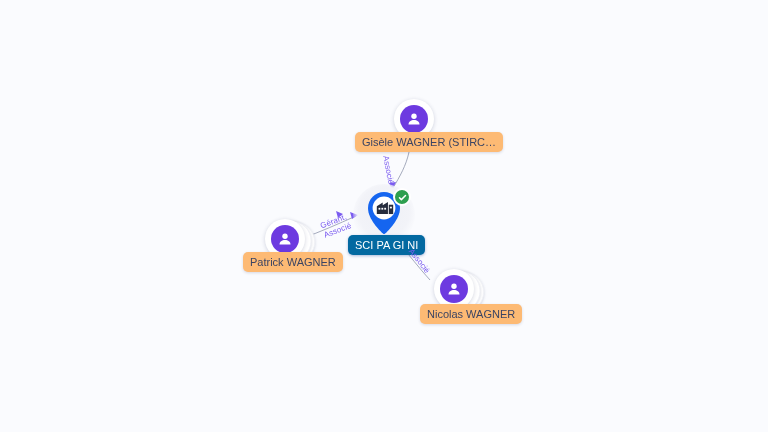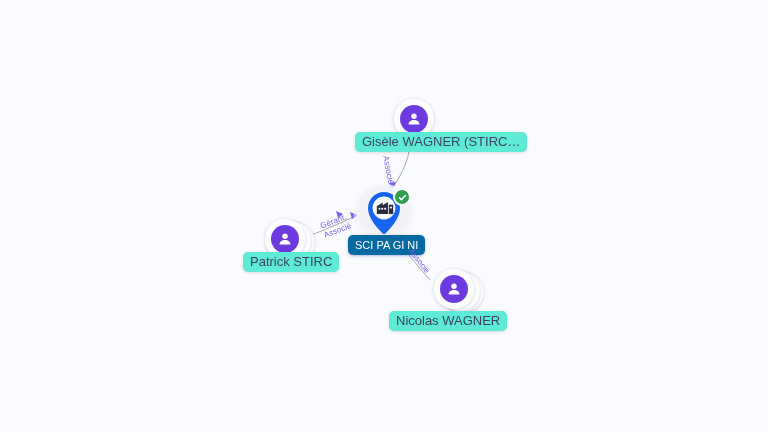--- a/index.html
+++ b/index.html
@@ -46,23 +46,23 @@
   .badge{
     position:absolute;right:4px;top:4px;width:14px;height:14px;border-radius:50%;
     background:#2e9f4f;border:2px solid #ffffff;
     display:flex;align-items:center;justify-content:center;
   }
   .badge svg{display:block;}
 
   
   .label{
     position:absolute;
-    background:#5eead4;
+    background:#fdba74;
     color:#3b4463;
-    font-size:13px;
+    font-size:11px;
     line-height:14px;
     padding:3px 7px;
     border-radius:5px;
     white-space:nowrap;
     box-shadow:0 1px 3px rgba(30,40,90,.16);
   }
   .label.company{
     background:#0369a1;
     color:#ffffff;
     font-size:11px;
@@ -118,37 +118,37 @@
       <div class="avatar-ring">
         <div class="avatar">
           <svg width="18" height="18" viewBox="0 0 24 24" fill="#ffffff">
             <circle cx="12" cy="8.3" r="3.6"></circle>
             <path d="M4.7 19.4c0-4 3.3-6 7.3-6s7.3 2 7.3 6z"></path>
           </svg>
         </div>
       </div>
     </div>
   </div>
-  <div class="label" style="left:243px;top:252px;">Patrick STIRC</div>
+  <div class="label" style="left:243px;top:252px;">Patrick WAGNER</div>
 
   <div class="node" style="left:434px;top:269px;">
     <div class="stack">
       <div class="card c3"></div>
       <div class="card c2"></div>
       <div class="avatar-ring">
         <div class="avatar">
           <svg width="18" height="18" viewBox="0 0 24 24" fill="#ffffff">
             <circle cx="12" cy="8.3" r="3.6"></circle>
             <path d="M4.7 19.4c0-4 3.3-6 7.3-6s7.3 2 7.3 6z"></path>
           </svg>
         </div>
       </div>
     </div>
   </div>
-  <div class="label" style="left:389px;top:304px;margin-top:7px;">Nicolas WAGNER</div>
+  <div class="label" style="left:420px;top:304px;">Nicolas WAGNER</div>
 
   <div class="pin-wrap" style="left:353px;top:184px;">
     <div class="pin-halo"></div>
     <div class="pin">
       <svg width="40" height="46" viewBox="0 0 40 46" xmlns="http://www.w3.org/2000/svg">
         <path d="M20 2C11.2 2 4 9.1 4 17.9c0 11 11.4 22.4 15.2 25.8.5.4 1.2.4 1.7 0C24.6 40.3 36 28.9 36 17.9 36 9.1 28.8 2 20 2z" fill="#1565f0"></path>
         <circle cx="20" cy="18" r="11.4" fill="#ffffff"></circle>
       </svg>
     </div>
     <div style="position:absolute;left:23px;top:16px;">

